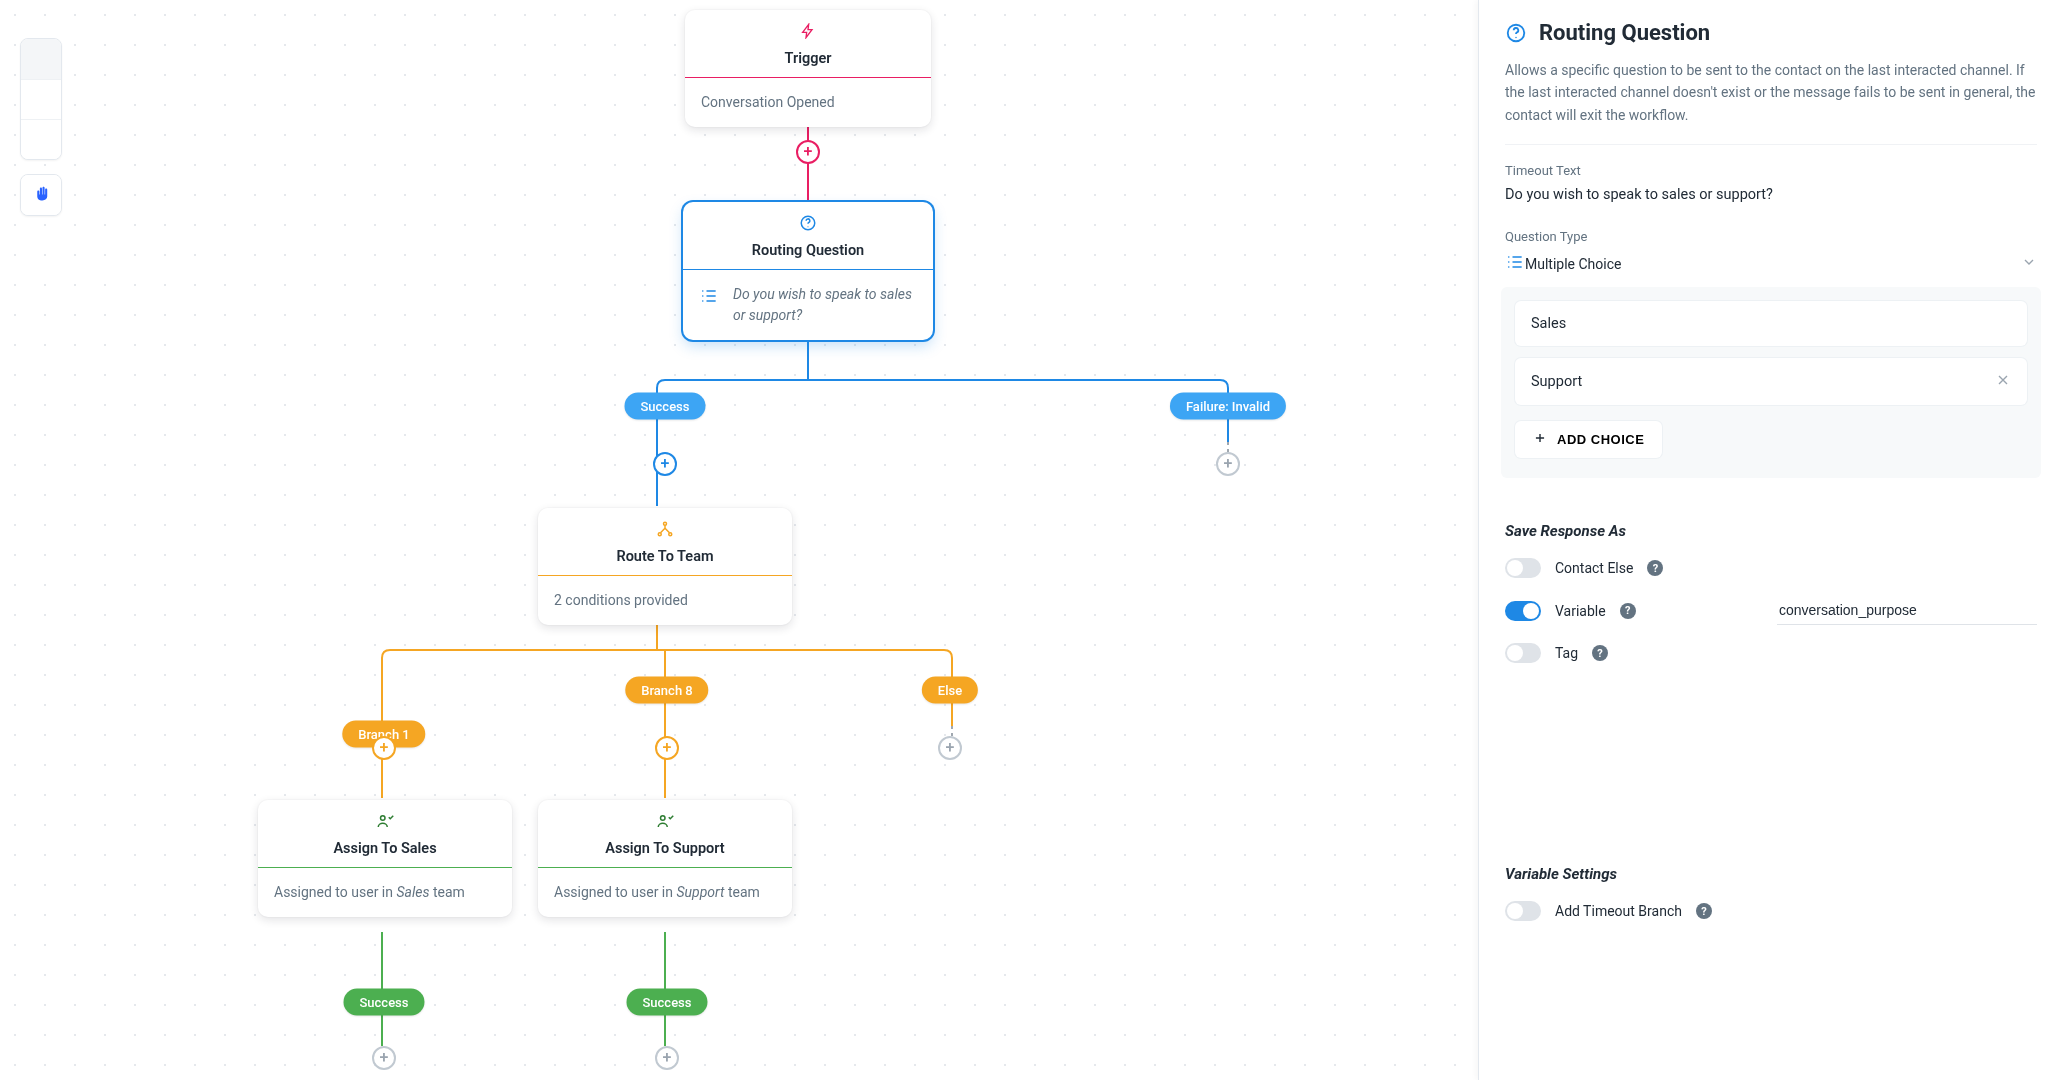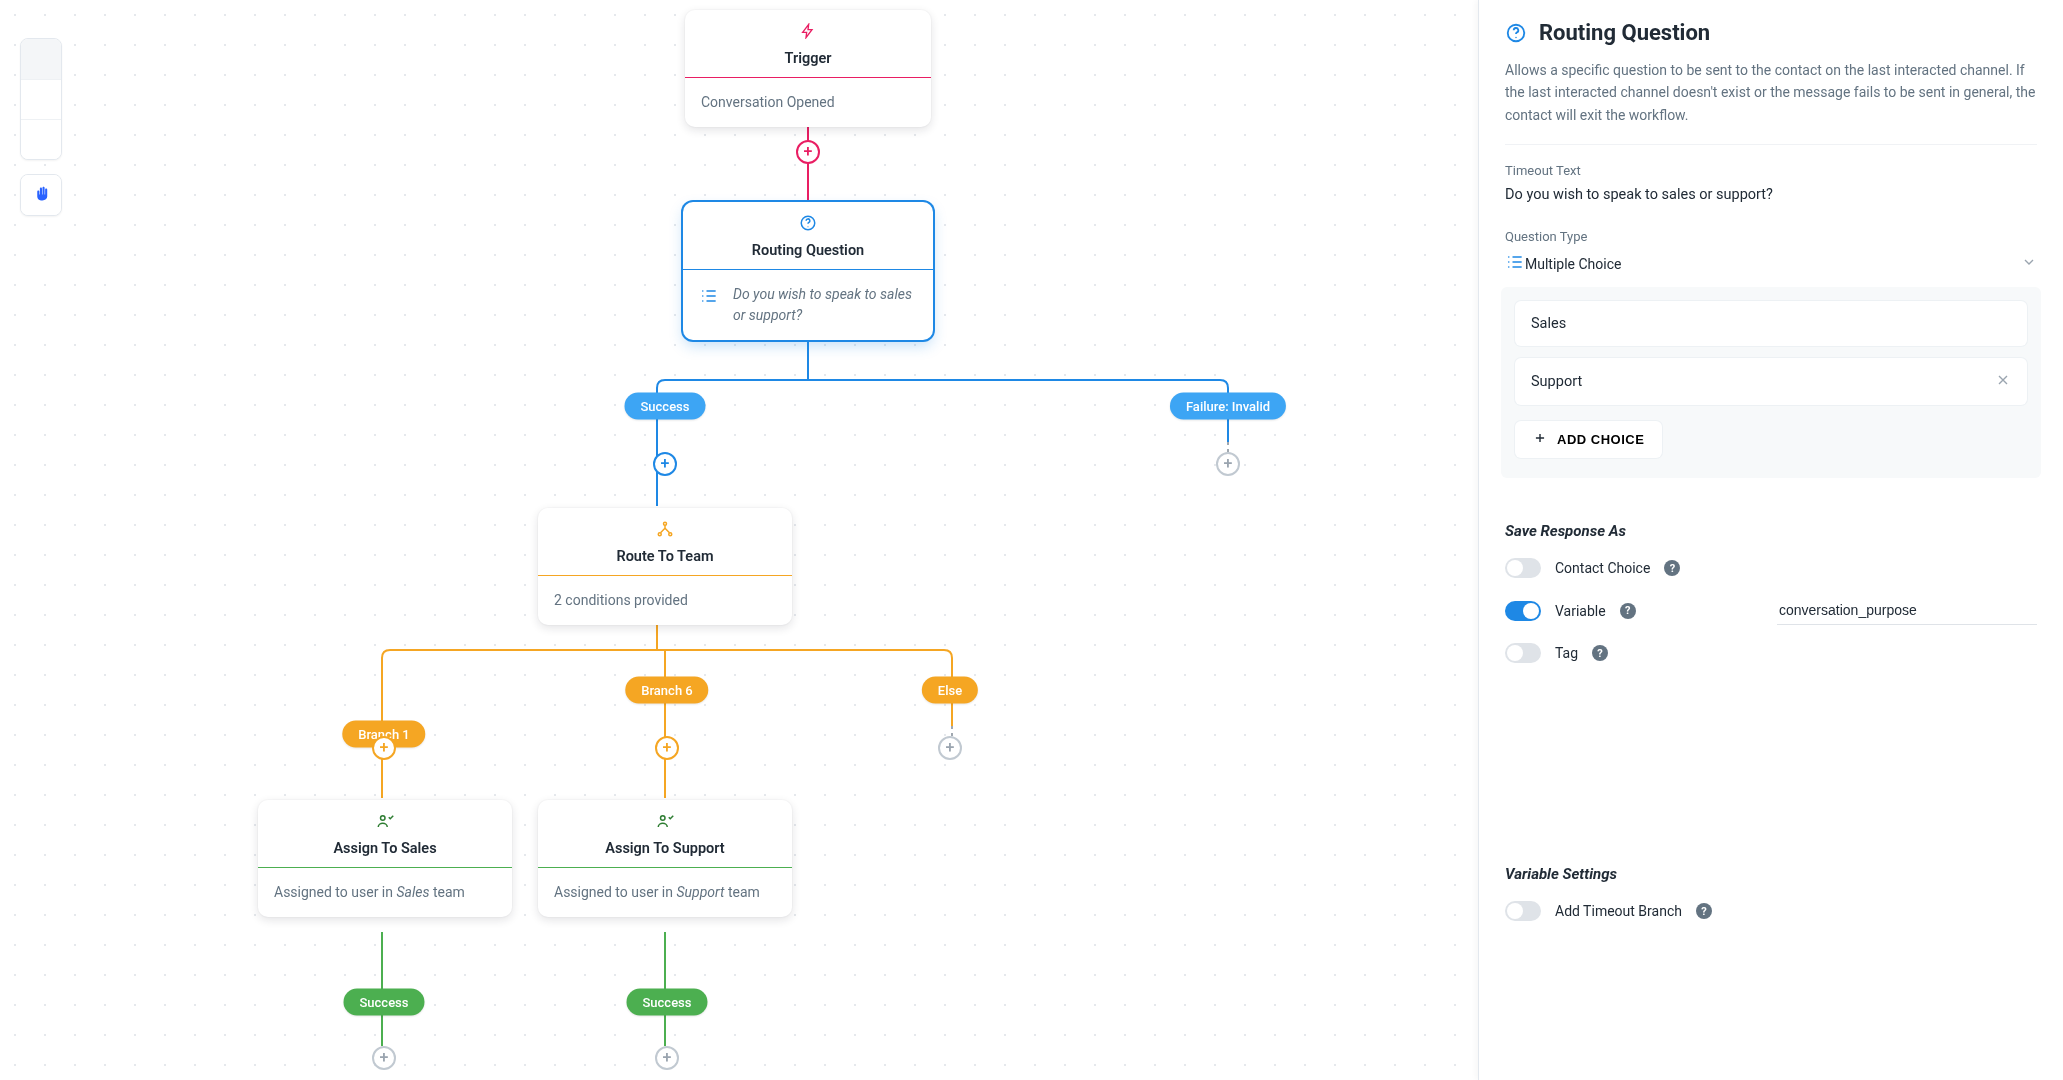--- a/index.html
+++ b/index.html
@@ -313,21 +313,21 @@
               <path d="M12 7v4M12 11l-6 6M12 11l6 6"></path>
             </svg>
         </span>
         <span>Route To Team</span>
       </div>
       <div class="rule"></div>
       <div class="body">2 conditions provided</div>
     </div>
 
     <div class="pill amber" style="left:384px;top:690px;margin-top:44px;">Branch 1</div>
-    <div class="pill amber" style="left:667px;top:690px;">Branch 6</div>
+    <div class="pill amber" style="left:667px;top:690px;">Branch 8</div>
     <div class="pill amber" style="left:950px;top:690px;">Else</div>
     <div class="plus amber" style="left:384px;top:748px;"></div>
     <div class="plus amber" style="left:667px;top:748px;"></div>
     <div class="plus gray" style="left:950px;top:748px;"></div>
 
     <div class="node assign" style="left:258px;top:800px;width:254px;">
       <div class="hdr">
         <span class="ic">
           <svg viewBox="0 0 24 24" width="18" height="18" fill="none" stroke="#2e7d32" stroke-width="2">
               <circle cx="9" cy="8" r="3"></circle>
@@ -423,21 +423,21 @@
               </svg>
           </span>
           <span>ADD CHOICE</span>
         </button>
       </div>
 
       <div class="section-title">Save Response As</div>
 
       <div class="toggle-row">
         <div class="toggle"></div>
-        <span class="lbl">Contact Choice</span>
+        <span class="lbl">Contact Else</span>
         <span class="help">?</span>
       </div>
       <div class="toggle-row">
         <div class="toggle on"></div>
         <span class="lbl">Variable</span>
         <span class="help">?</span>
         <input class="var" value="conversation_purpose" style="">
       </div>
       <div class="toggle-row">
         <div class="toggle"></div>

